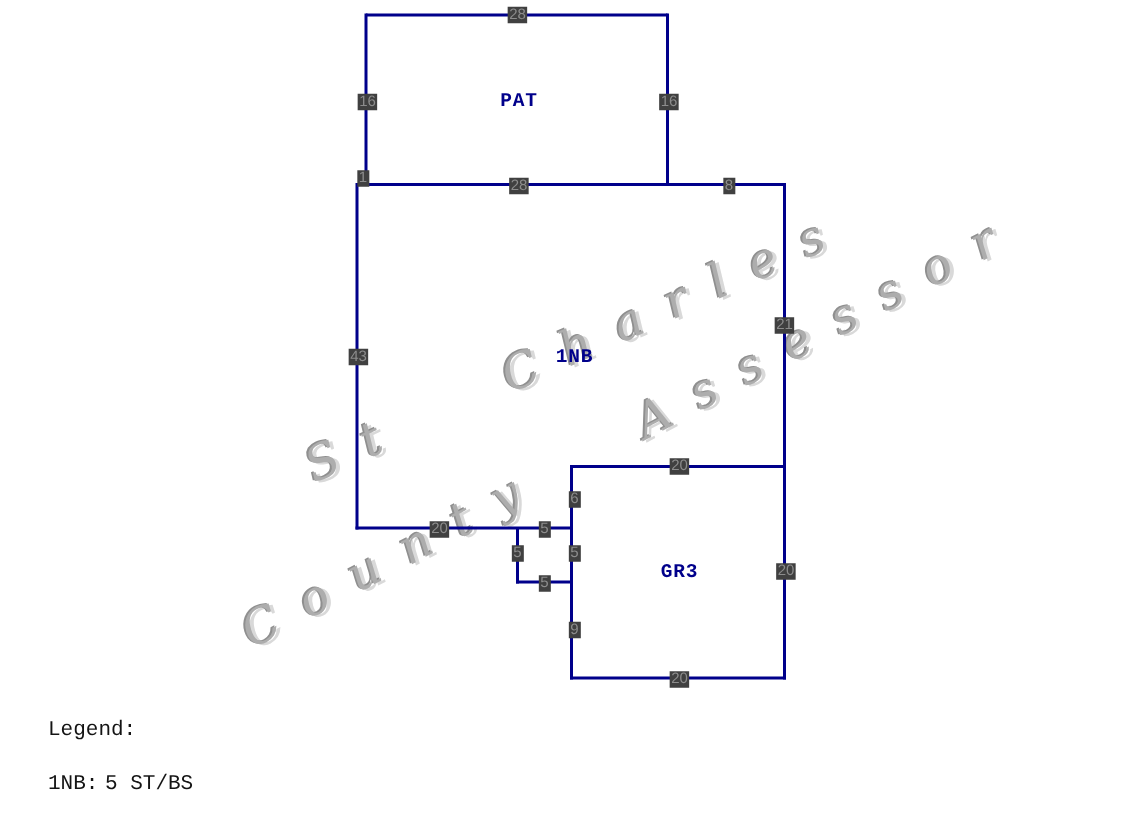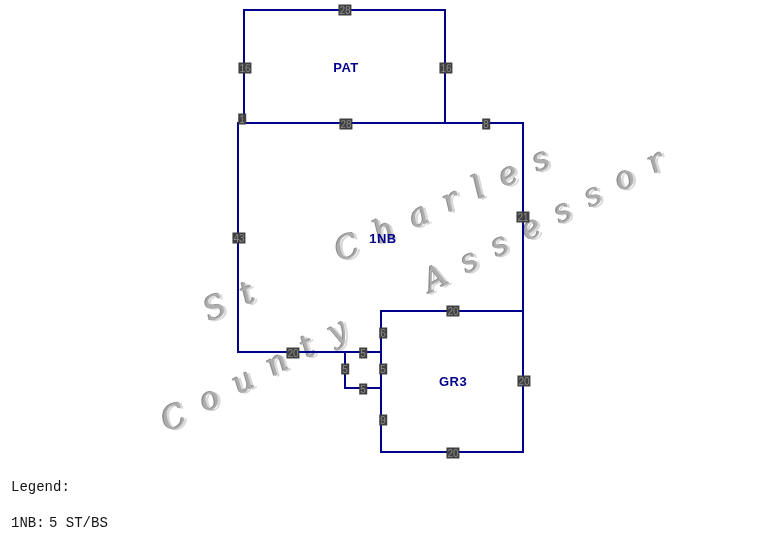--- a/index.html
+++ b/index.html
@@ -44,33 +44,34 @@
   
   .area{
     position:absolute;
     transform:translate(-50%,-50%);
     font-size:13px;
     font-weight:bold;
     color:#00008b;
     letter-spacing:0.5px;
     z-index:4;
     white-space:nowrap;
+    font-family:Liberation Mono, monospace;
   }
   
   .legend{
     position:absolute;
     left:11px;top:457px;
     font-family:"Liberation Mono", monospace;
     font-size:14px;
     line-height:12px;
     color:#141414;
     z-index:5;
     white-space:pre;
   }
-  .legend .lrow{height:12px;}
+  .legend .lrow{height:12px;margin-left:21px;}
   .legend .lcode{display:inline-block;width:38px;}
 </style>
 </head>
 <body>
 
 <div class="page">
 
   <div class="wm wm1">St Charles</div>
   <div class="wm wm2">County Assessor</div>
 

